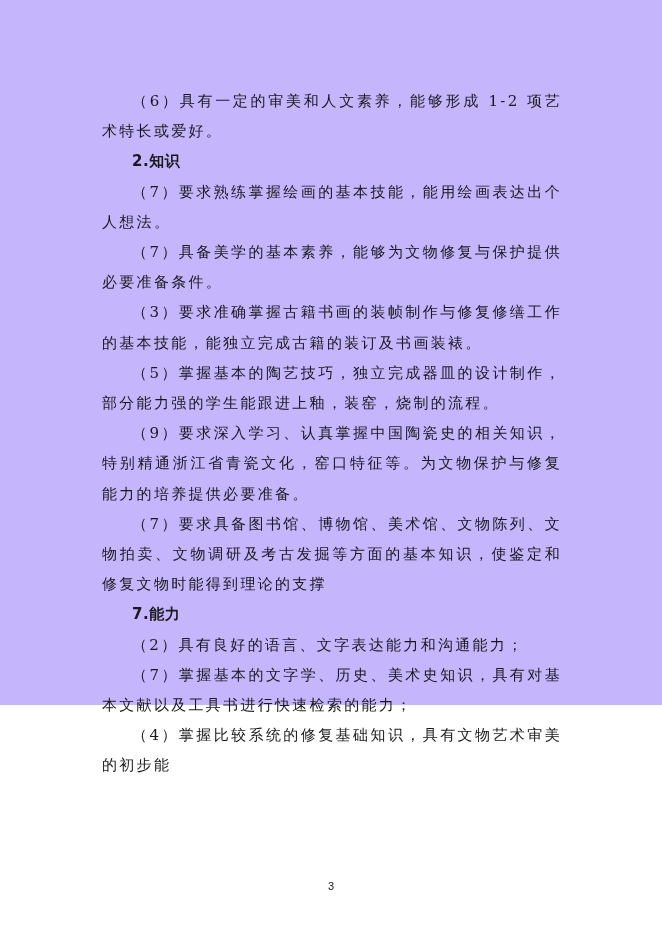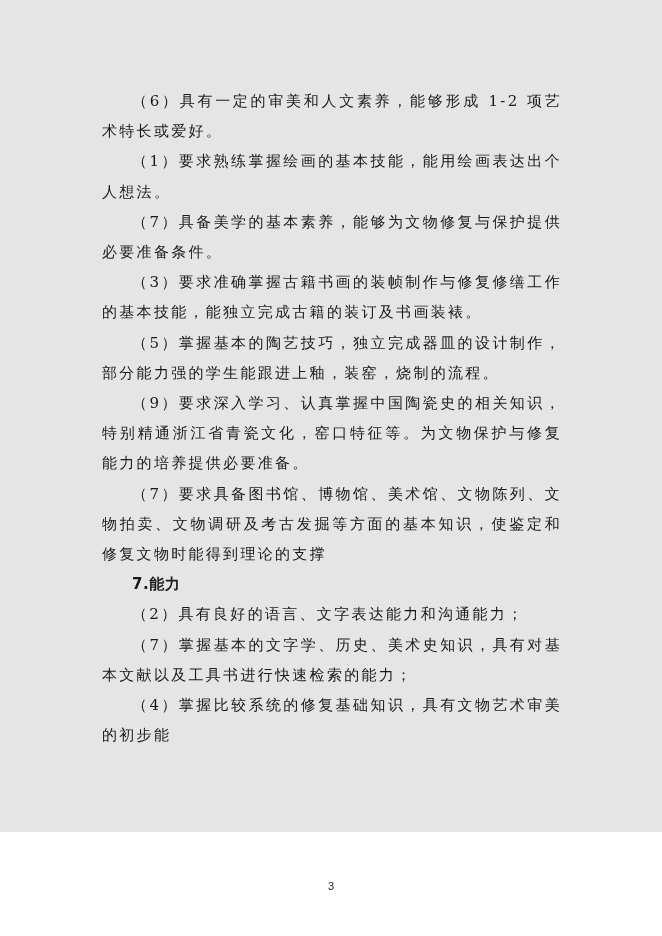--- a/index.html
+++ b/index.html
@@ -13,22 +13,22 @@
       position: relative;
       overflow: hidden;
       font-family: "DejaVu Serif", "Liberation Serif", serif;
       color: #1a1a1a;
     }
     .page {
       position: absolute;
       left: 0;
       top: 0;
       width: 662px;
-      height: 832px;
-      background: #e5e5e5;
+      height: 705px;
+      background: #c4b5fd;
     }
     .content {
       position: absolute;
       left: 102px;
       top: 86px;
       width: 460px;
     }
     .para {
       font-size: 15px;
       line-height: 30.2px;
@@ -58,21 +58,22 @@
       font-size: 11px;
       color: #222;
     }
   </style>
 </head>
 <body>
 
 <div class="page">
   <div class="content">
     <p class="para">（6）具有一定的审美和人文素养，能够形成 1-2 项艺术特长或爱好。</p>
-    <p class="para">（1）要求熟练掌握绘画的基本技能，能用绘画表达出个人想法。</p>
+    <p class="heading">2.知识</p>
+    <p class="para">（7）要求熟练掌握绘画的基本技能，能用绘画表达出个人想法。</p>
     <p class="para">（7）具备美学的基本素养，能够为文物修复与保护提供必要准备条件。</p>
     <p class="para">（3）要求准确掌握古籍书画的装帧制作与修复修缮工作的基本技能，能独立完成古籍的装订及书画装裱。</p>
     <p class="para">（5）掌握基本的陶艺技巧，独立完成器皿的设计制作，部分能力强的学生能跟进上釉，装窑，烧制的流程。</p>
     <p class="para">（9）要求深入学习、认真掌握中国陶瓷史的相关知识，特别精通浙江省青瓷文化，窑口特征等。为文物保护与修复能力的培养提供必要准备。</p>
     <p class="para">（7）要求具备图书馆、博物馆、美术馆、文物陈列、文物拍卖、文物调研及考古发掘等方面的基本知识，使鉴定和修复文物时能得到理论的支撑</p>
     <p class="heading">7.能力</p>
     <p class="para">（2）具有良好的语言、文字表达能力和沟通能力；</p>
     <p class="para">（7）掌握基本的文字学、历史、美术史知识，具有对基本文献以及工具书进行快速检索的能力；</p>
     <p class="para">（4）掌握比较系统的修复基础知识，具有文物艺术审美的初步能</p>
   </div>

